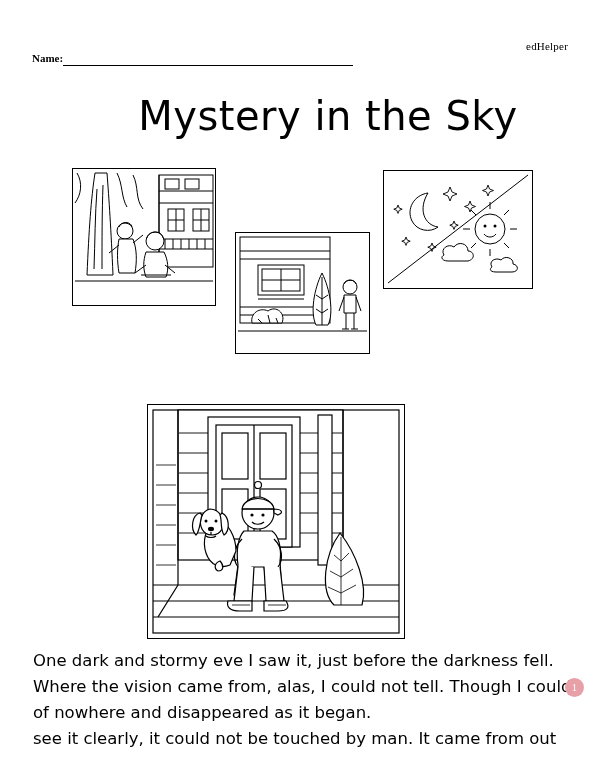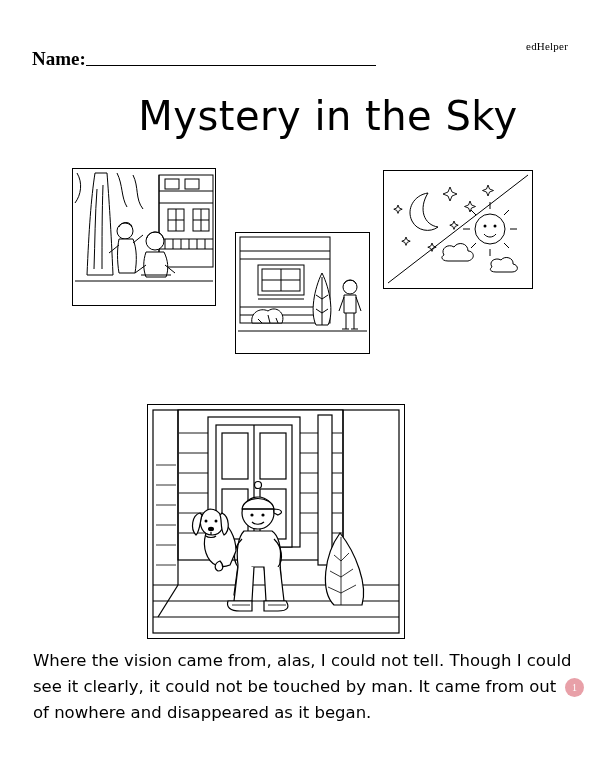--- a/index.html
+++ b/index.html
@@ -33,21 +33,21 @@
   .name-row {
     position: absolute;
     top: 51px;
     left: 32px;
     display: flex;
     align-items: flex-end;
   }
   .name-label {
     font-family: "Liberation Serif", serif;
     font-weight: bold;
-    font-size: 19px;
+    font-size: 11px;
     line-height: 15px;
   }
   .name-line {
     width: 290px;
     border-bottom: 1.5px solid #000;
     height: 13px;
   }
   
   .title {
     position: absolute;
@@ -331,20 +331,21 @@
       <circle cx="58" cy="116" r="1.5" fill="#000" stroke="none"></circle>
       <circle cx="68" cy="116" r="1.5" fill="#000" stroke="none"></circle>
       <ellipse cx="63" cy="124" rx="3" ry="2.2" fill="#000" stroke="none"></ellipse>
       <path d="M63 127 L63 130 M58 131 C60 133 66 133 68 131"></path>
 
       <path d="M72 156 C76 160 76 166 70 166 C66 164 66 158 72 156 Z" fill="#fff"></path>
     </svg>
   </div>
 
   <div class="poem">
+    <div>One dark and stormy eve I saw it, just before the darkness fell.</div>
     <div>Where the vision came from, alas, I could not tell. Though I could</div>
+    <div>of nowhere and disappeared as it began.</div>
     <div>see it clearly, it could not be touched by man. It came from out</div>
-    <div>of nowhere and disappeared as it began.</div>
   </div>
 
   <div class="page-num">1</div>
 
 </div>
 
 </body></html>

